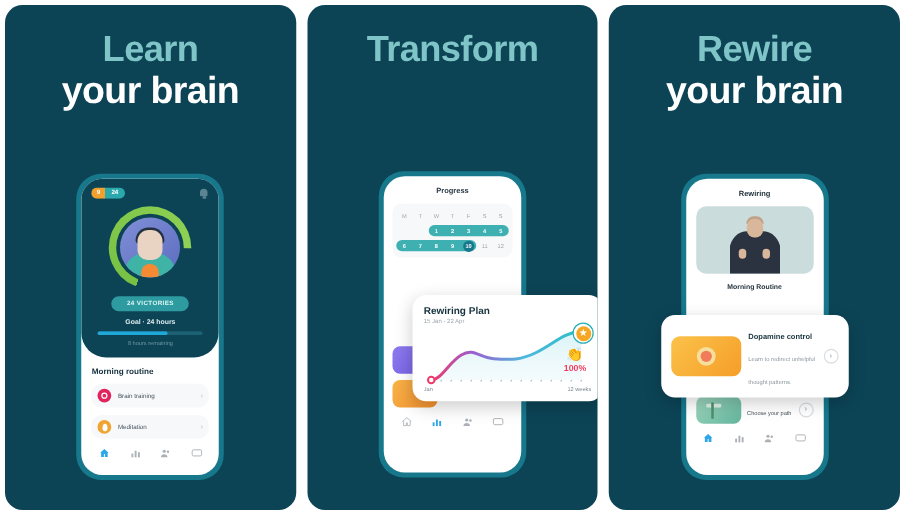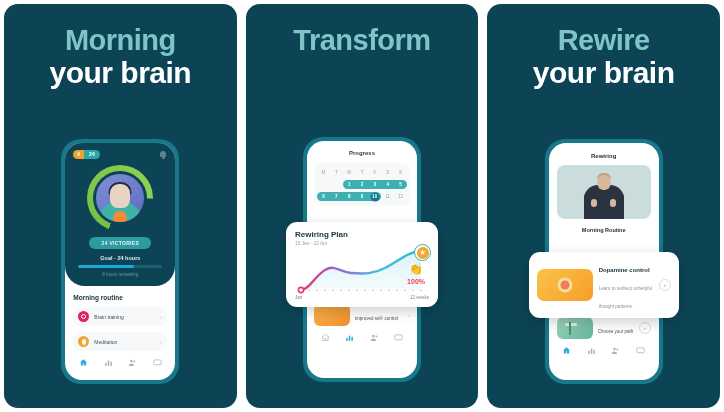--- a/index.html
+++ b/index.html
@@ -161,21 +161,21 @@
   .chev-round { width: 12px; height: 12px; border-radius: 50%; border: .8px solid #D7DDE2;
     display: flex; align-items: center; justify-content: center; color: #8A959D; font-size: 6px; flex: 0 0 auto; }
 </style>
 </head>
 <body>
 
 <div class="gallery">
 
   <div class="panel" style="background:#0C4456;">
     <div class="headline">
-      <span class="l1" style="color:#7FC5C8;">Morning</span>
+      <span class="l1" style="color:#7FC5C8;">Learn</span>
       <span class="l2" style="color:#FFFFFF;">your brain</span>
     </div>
 
     <div class="phone" style="top:135px; background:#17788C;">
       <div class="screen">
 
         <div class="p1-hero">
           <div class="p1-statusrow">
             <div class="pill-split">
               <span class="a">9</span>
@@ -323,21 +323,21 @@
               <path d="M2 21c0-4 3.2-6.5 7-6.5S16 17 16 21z" fill="#44525C"></path>
             </svg>
           <svg class="tab-ico" viewBox="0 0 24 24">
               <rect x="2" y="5" width="20" height="13" rx="3" fill="none" stroke="#44525C" stroke-width="2"></rect>
             </svg>
         </div>
 
       </div>
     </div>
 
-    <div class="float-card" style="top:218px;">
+    <div class="float-card" style="top:232px;margin-left:44px;">
       <div class="fc-title">Rewiring Plan</div>
       <div class="fc-sub">15 Jan - 22 Apr</div>
 
       <div class="fc-chart">
         <svg viewBox="0 0 134 46" preserveAspectRatio="none" style="width:100%;height:100%;display:block">
           <defs>
             <linearGradient id="lg" x1="0" y1="0" x2="1" y2="0">
               <stop offset="0%" stop-color="#F0396B"></stop>
               <stop offset="28%" stop-color="#9B5FD0"></stop>
               <stop offset="62%" stop-color="#4EB8DE"></stop>

